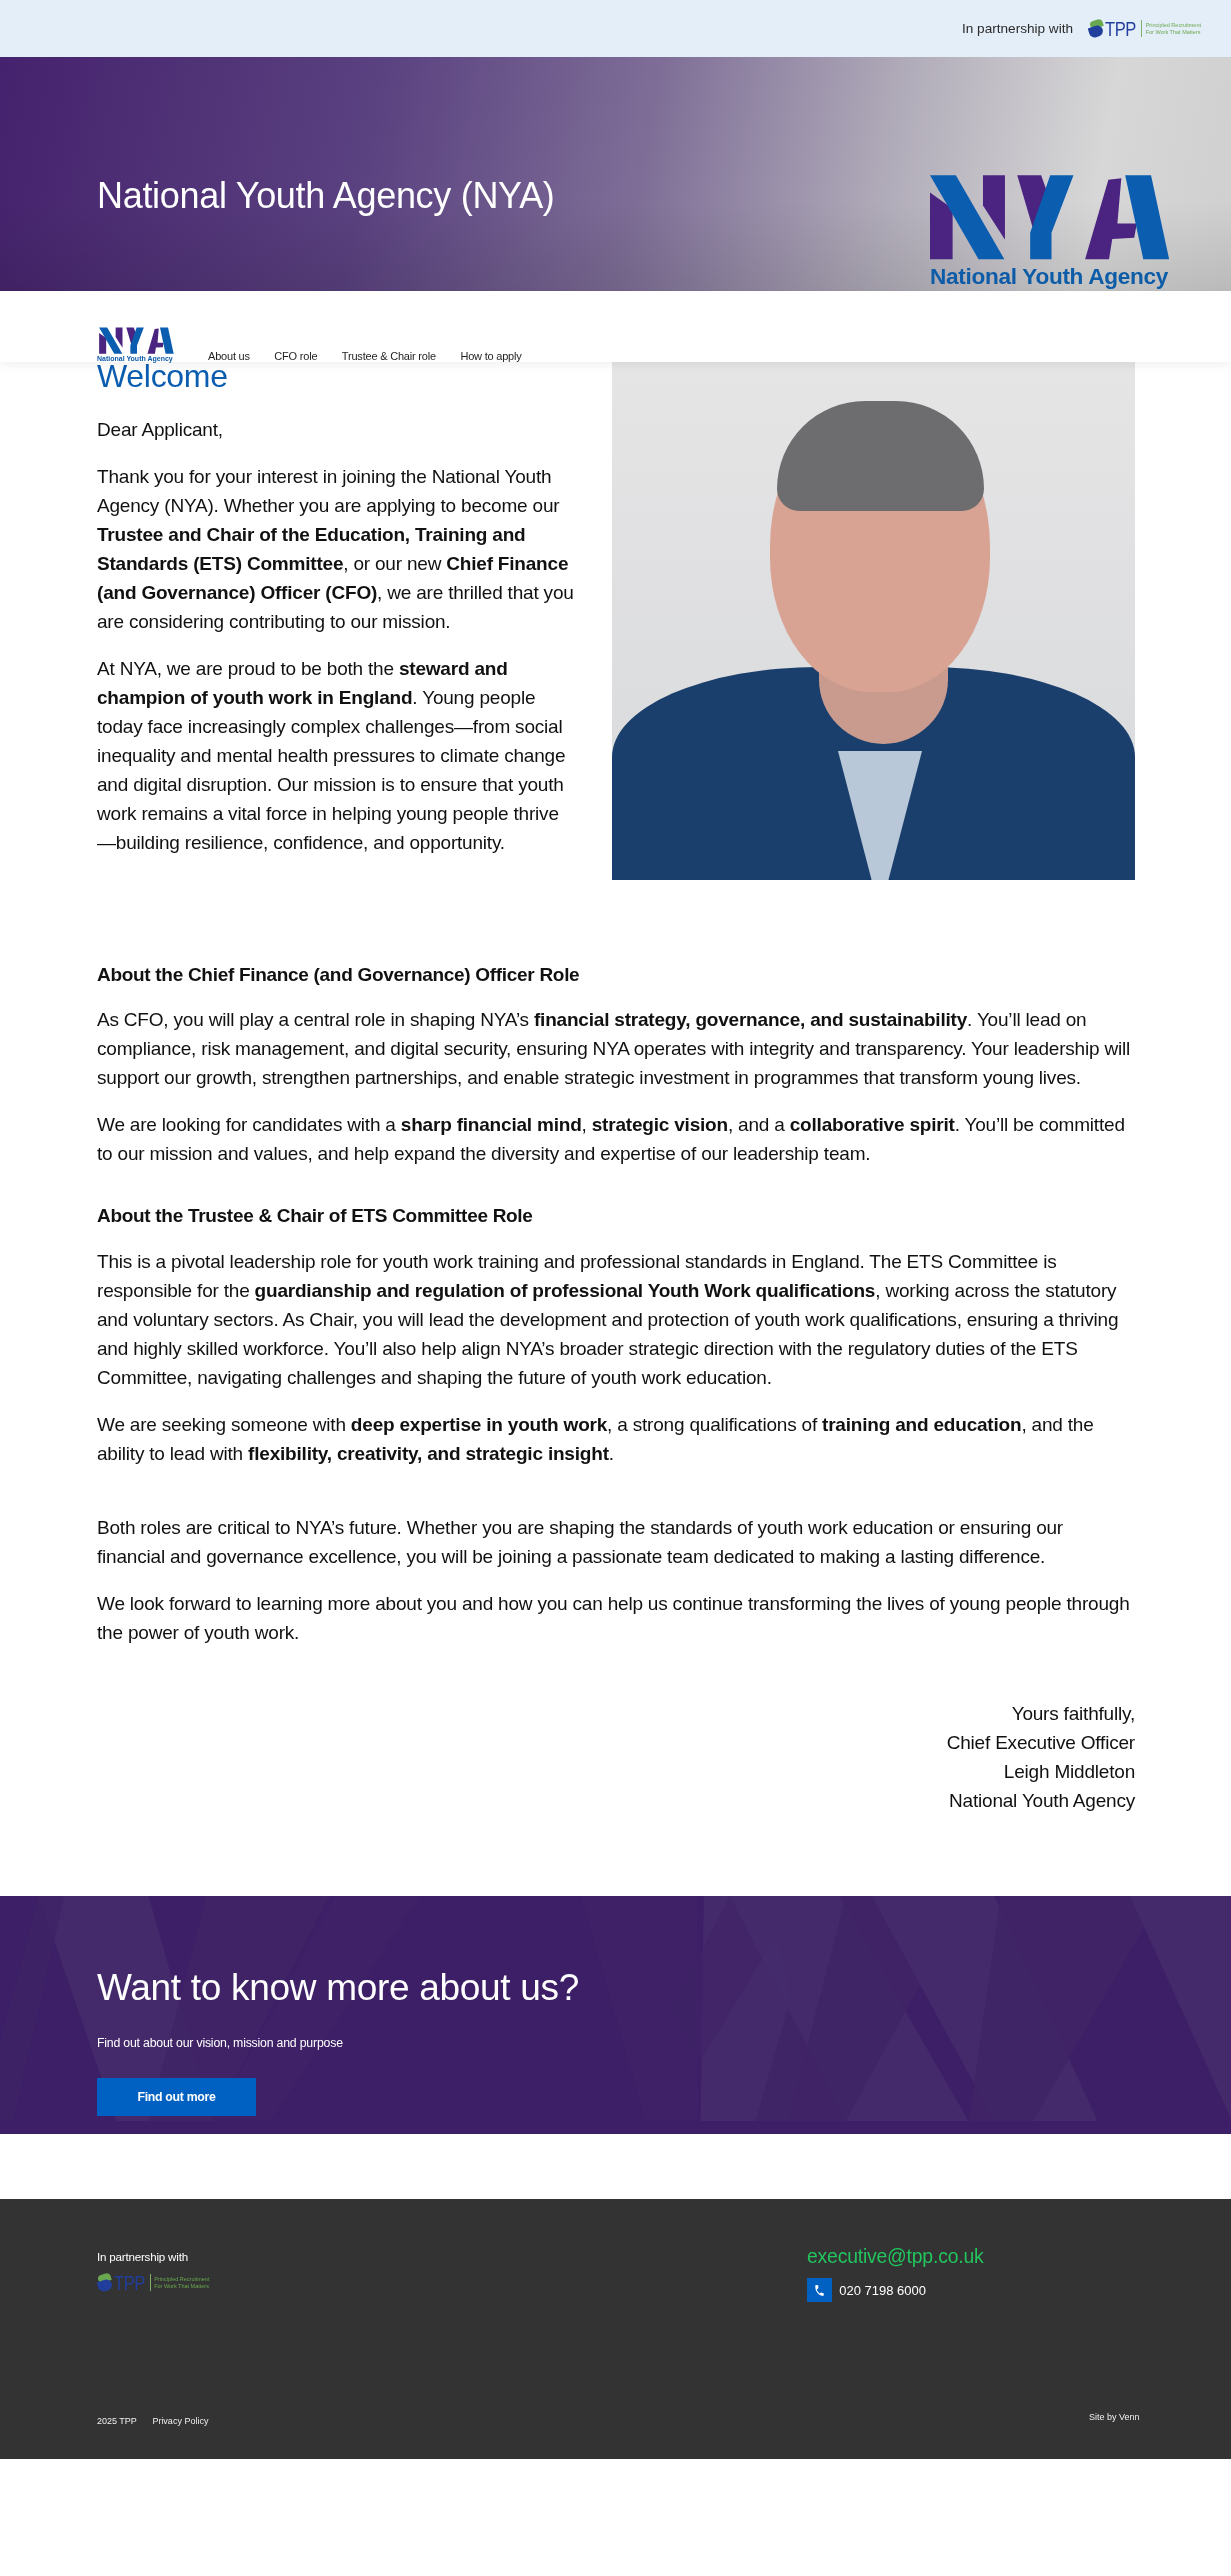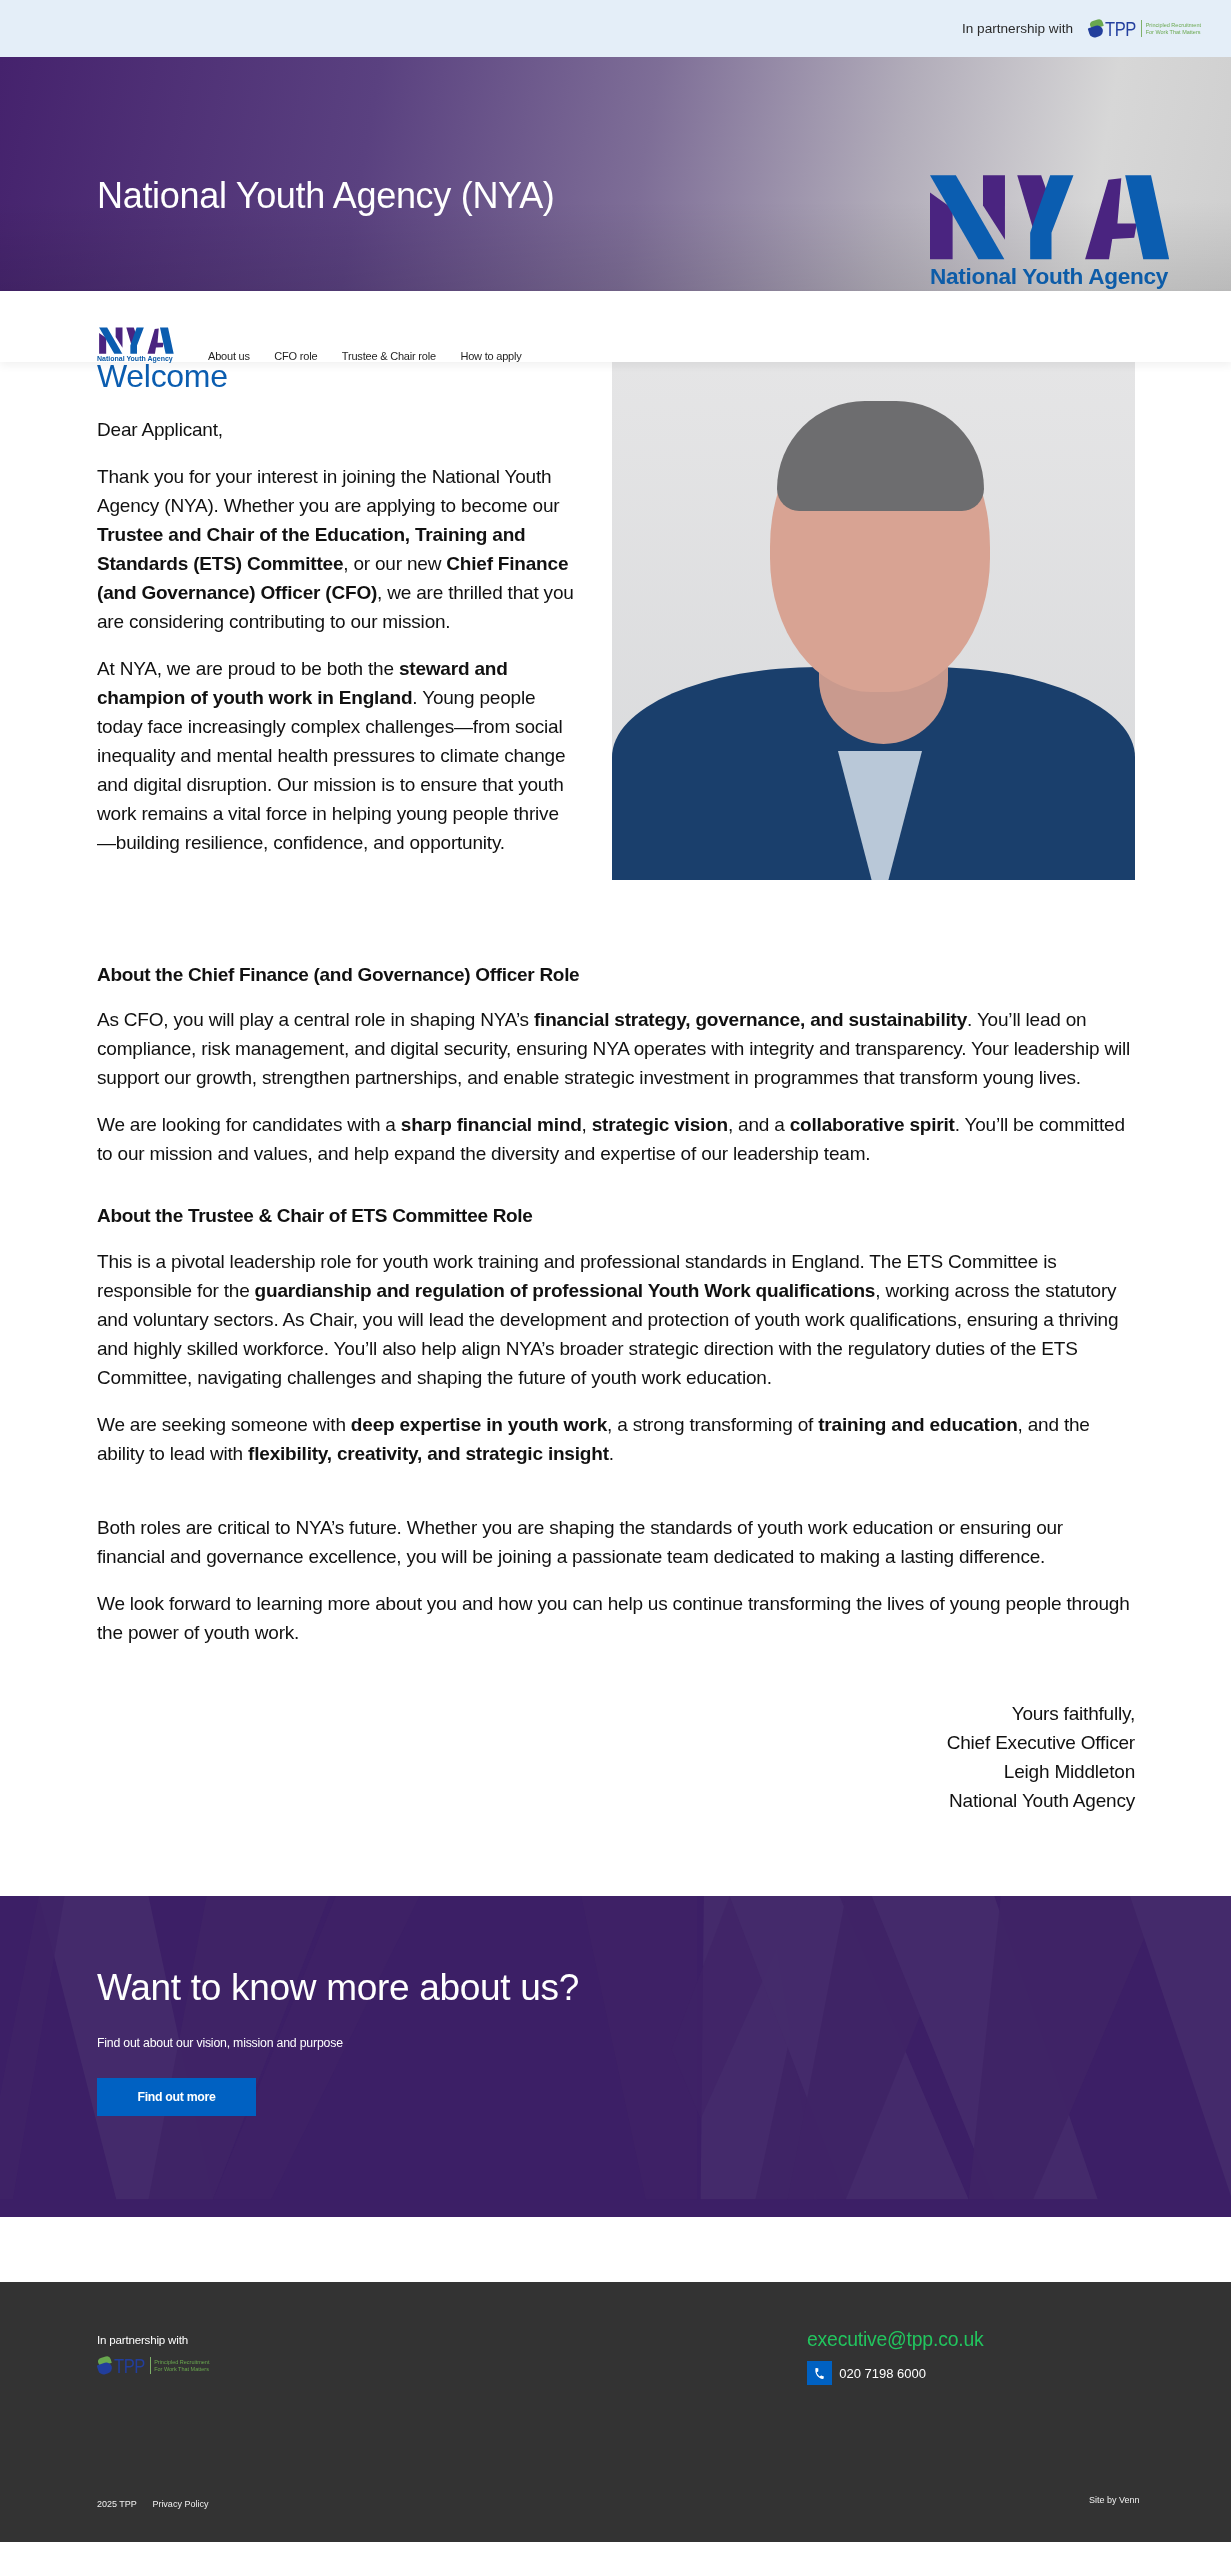--- a/index.html
+++ b/index.html
@@ -73,21 +73,21 @@
 
     .section-heading { font-size: 19px; font-weight: 700; letter-spacing: -0.3px; color: #111; }
     .cfo-heading { margin-top: 84px; }
     .trustee-heading { margin-top: 37px; }
     .section-heading + .p { margin-top: 19.4px; }
     .closing-1 { margin-top: 45px; }
     .signoff { margin-top: 52px; font-size: 19px; line-height: 29px; letter-spacing: -0.2px; text-align: right; }
 
     
     .cta {
-      margin-top: 81px; height: 321px; position: relative; overflow: hidden;
+      margin-top: 81px; height: 238px; position: relative; overflow: hidden;
       background: #3c1f66;
     }
     .cta-shape { position: absolute; top: 0; height: 100%; }
     .cta-content { position: absolute; left: 97px; top: 71px; z-index: 2; }
     .cta-title { font-size: 37px; color: #ffffff; font-weight: 400; letter-spacing: -0.3px; }
     .cta-sub { font-size: 12.3px; color: #ffffff; margin-top: 27px; letter-spacing: -0.2px; }
     .cta-btn {
       display: flex; align-items: center; justify-content: center;
       width: 159px; height: 38px; margin-top: 28px;
       background: #0061c2; color: #ffffff; font-weight: 700; font-size: 12.3px; letter-spacing: -0.3px;
@@ -182,21 +182,21 @@
 
   <section>
     <h3 class="section-heading cfo-heading">About the Chief Finance (and Governance) Officer Role</h3>
     <p class="body-text p"><span>As CFO, you will play a central role in shaping NYA’s </span><b>financial strategy, governance, and sustainability</b><span>. You’ll lead on compliance, risk management, and digital security, ensuring NYA operates with integrity and transparency. Your leadership will support our growth, strengthen partnerships, and enable strategic investment in programmes that transform young lives.</span></p>
     <p class="body-text p"><span>We are looking for candidates with a </span><b>sharp financial mind</b><span>, </span><b>strategic vision</b><span>, and a </span><b>collaborative spirit</b><span>. You’ll be committed to our mission and values, and help expand the diversity and expertise of our leadership team.</span></p>
   </section>
 
   <section>
     <h3 class="section-heading trustee-heading">About the Trustee &amp; Chair of ETS Committee Role</h3>
     <p class="body-text p"><span>This is a pivotal leadership role for youth work training and professional standards in England. The ETS Committee is responsible for the </span><b>guardianship and regulation of professional Youth Work qualifications</b><span>, working across the statutory and voluntary sectors. As Chair, you will lead the development and protection of youth work qualifications, ensuring a thriving and highly skilled workforce. You’ll also help align NYA’s broader strategic direction with the regulatory duties of the ETS Committee, navigating challenges and shaping the future of youth work education.</span></p>
-    <p class="body-text p"><span>We are seeking someone with </span><b>deep expertise in youth work</b><span>, a strong transforming of </span><b>training and education</b><span>, and the ability to lead with </span><b>flexibility, creativity, and strategic insight</b><span>.</span></p>
+    <p class="body-text p"><span>We are seeking someone with </span><b>deep expertise in youth work</b><span>, a strong qualifications of </span><b>training and education</b><span>, and the ability to lead with </span><b>flexibility, creativity, and strategic insight</b><span>.</span></p>
   </section>
 
   <section>
     <p class="body-text closing-1">Both roles are critical to NYA’s future. Whether you are shaping the standards of youth work education or ensuring our financial and governance excellence, you will be joining a passionate team dedicated to making a lasting difference.</p>
     <p class="body-text p">We look forward to learning more about you and how you can help us continue transforming the lives of young people through the power of youth work.</p>
     <div class="signoff">
       <div>Yours faithfully,</div>
       <div>Chief Executive Officer</div>
       <div>Leigh Middleton</div>
       <div>National Youth Agency</div>

